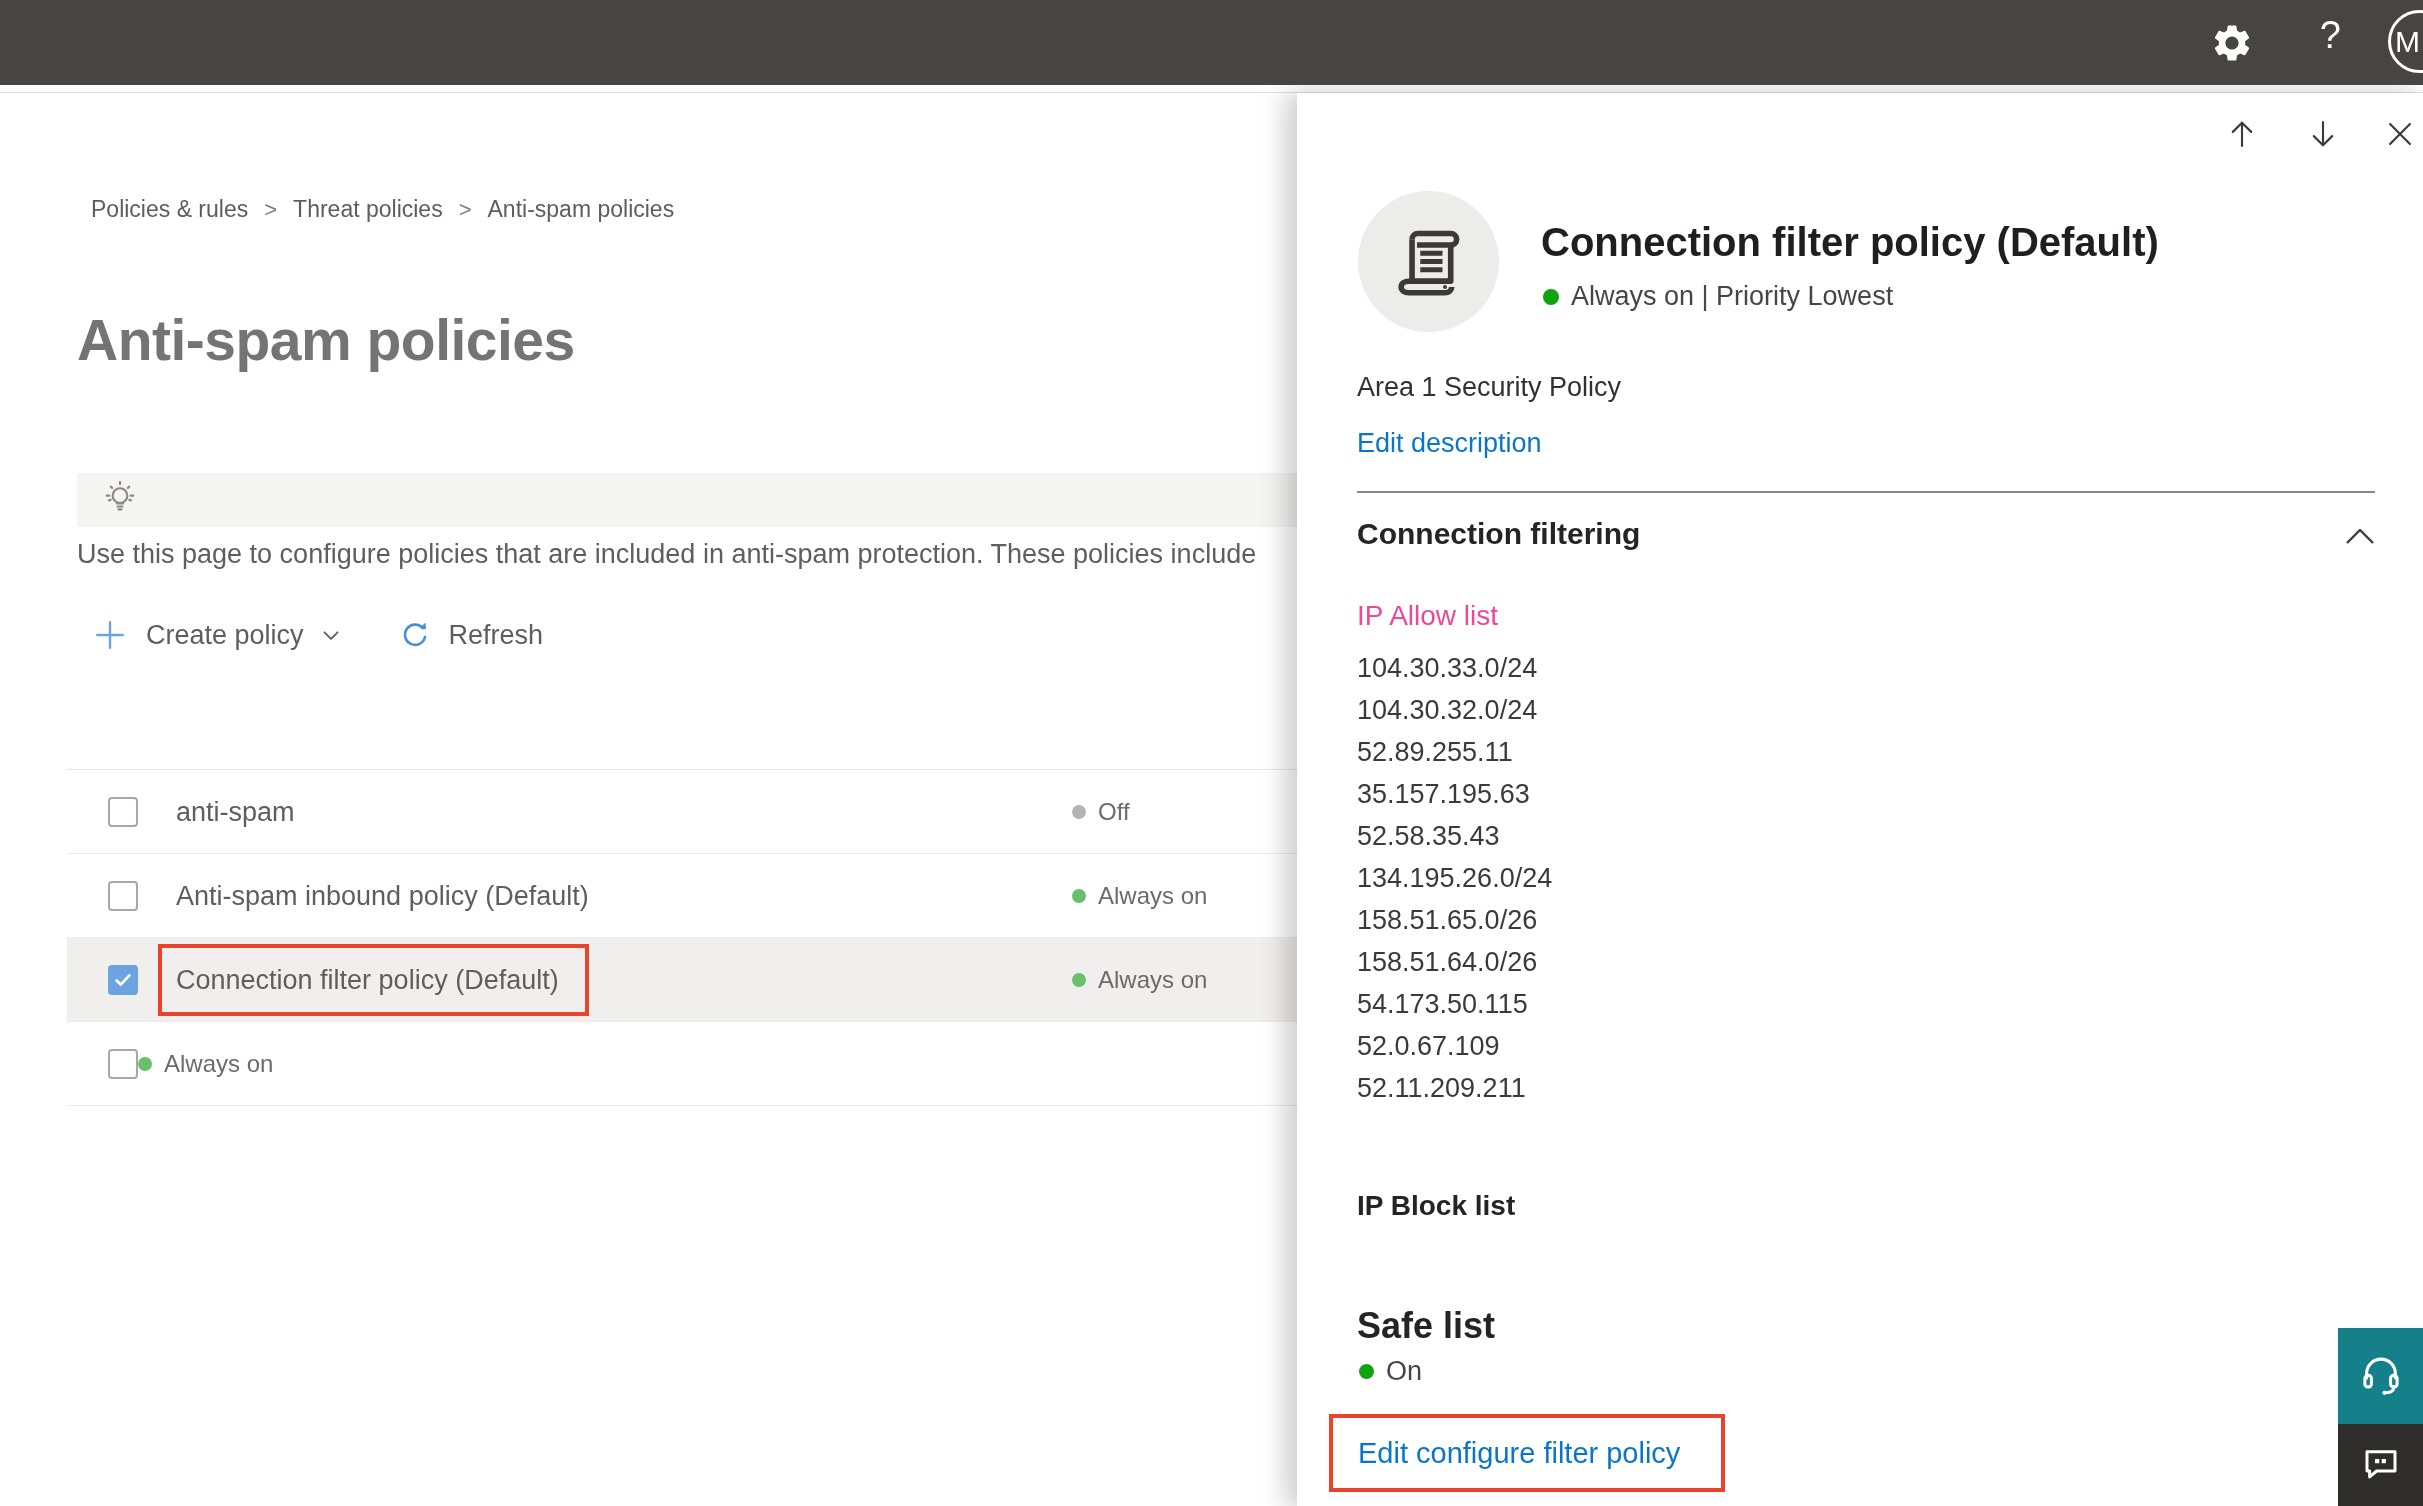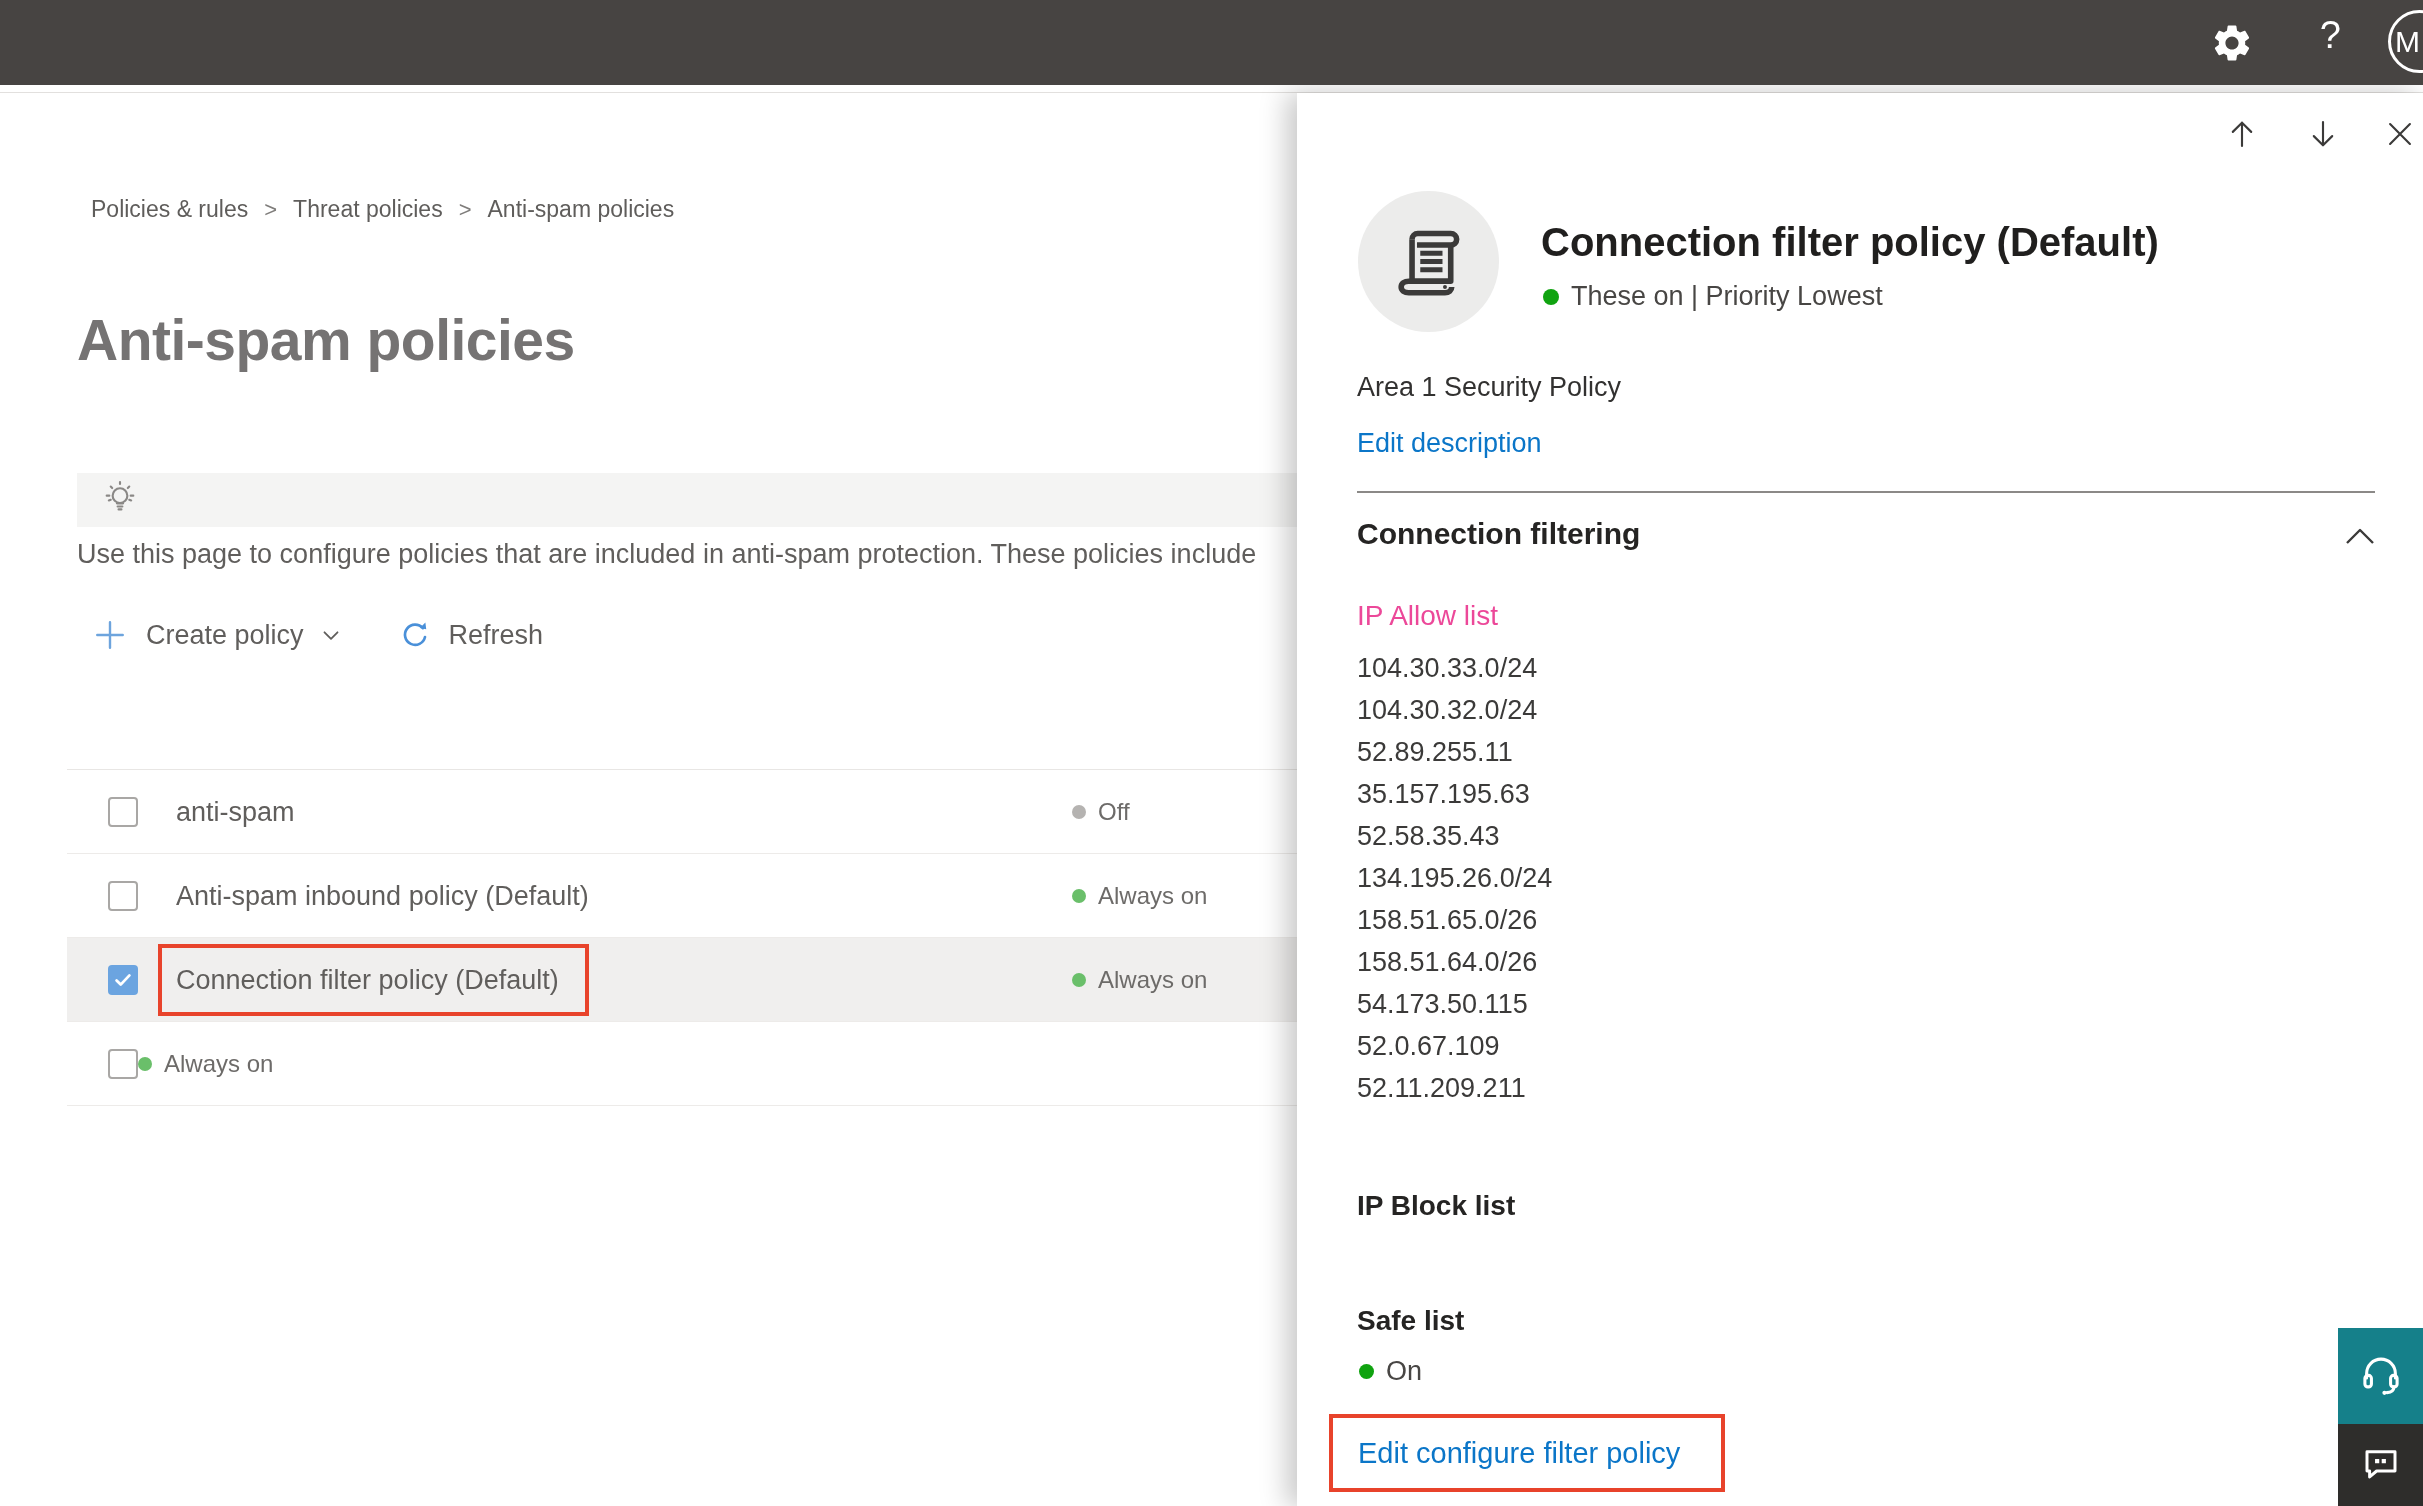--- a/index.html
+++ b/index.html
@@ -58,21 +58,21 @@
   .p-statusline { position:absolute; left:246px; top:188px; display:flex; align-items:center; font-size:27px; color:#484644; }
   .p-statusline .dot { width:16px; height:16px; }
   .p-desc { position:absolute; left:60px; top:279px; font-size:27px; color:#323130; }
   .p-editdesc { position:absolute; left:60px; top:335px; font-size:27px; color:#0b76c8; text-decoration:none; cursor:pointer; }
   .p-divider { position:absolute; left:60px; top:398px; width:1018px; height:2px; background:#8b8987; }
   .p-section { position:absolute; left:60px; top:424px; font-size:30px; font-weight:700; color:#252423; }
   .p-chevron { position:absolute; right:47px; top:430px; width:34px; height:28px; background:none; border:none; cursor:pointer; }
   .p-ipallow-title { position:absolute; left:60px; top:507px; font-size:28px; font-weight:400; color:#ec4899; }
   .p-iplist { position:absolute; left:60px; top:554px; font-size:27px; color:#3b3a39; line-height:42px; }
   .p-ipblock-title { position:absolute; left:60px; top:1097px; font-size:28px; font-weight:700; color:#252423; }
-  .p-safelist-title { position:absolute; left:60px; top:1212px; font-size:28px; font-weight:700; color:#252423; }
+  .p-safelist-title { position:absolute; left:60px; top:1212px; font-size:36px; font-weight:700; color:#252423; }
   .p-on { position:absolute; left:62px; top:1263px; display:flex; align-items:center; font-size:27px; color:#484644; }
   .p-on .dot { width:15px; height:15px; }
   .p-editbox { position:absolute; left:32px; top:1321px; width:396px; height:78px; border:4px solid #e8432b;
     display:flex; align-items:center; padding-left:25px; }
   .p-editlink { font-size:29px; color:#0b76c8; text-decoration:none; cursor:pointer; }
   
   .fab { position:absolute; left:2338px; width:85px; display:flex; align-items:center; justify-content:center; border:none; cursor:pointer; z-index:20; }
   .fab-support { top:1328px; height:96px; background:#15808a; }
   .fab-feedback { top:1424px; height:83px; background:#2e2d2b; }
 </style>
@@ -203,21 +203,21 @@
       <path d="M14 10.5c0-2 1.6-3.5 3.5-3.5h20c2 0 3.6 1.5 3.6 3.5S39.5 14 37.5 14H17"></path>
       <path d="M14 10.5V36H37.5V14"></path>
       <path d="M37.5 36H12c-2.6 0-4.6 1.4-4.6 3.5S9.4 43 12 43h22c2.4 0 4.1-1.6 4.1-3.5"></path>
       <circle cx="34" cy="39.5" r="1.2" fill="#3b3a39" stroke="none"></circle>
       <path d="M19 19h13.5M19 24h13.5M19 29h13.5" stroke-width="3"></path>
     </svg>
   </div>
   <h2 class="p-title">Connection filter policy (Default)</h2>
   <div class="p-statusline">
     <span class="dot" id="panel-status-dot" style="background: rgb(16, 163, 16);"></span>
-    <span>These on | Priority Lowest</span>
+    <span>Always on | Priority Lowest</span>
   </div>
 
   <div class="p-desc">Area 1 Security Policy</div>
   <a class="p-editdesc">Edit description</a>
   <div class="p-divider"></div>
 
   <h3 class="p-section">Connection filtering</h3>
   <button class="p-chevron">
     <svg viewBox="0 0 34 28" width="34" height="28" fill="none" stroke="#3b3a39" stroke-width="2.4" stroke-linejoin="round">
         <path d="M4 20L17 7l13 13"></path>

